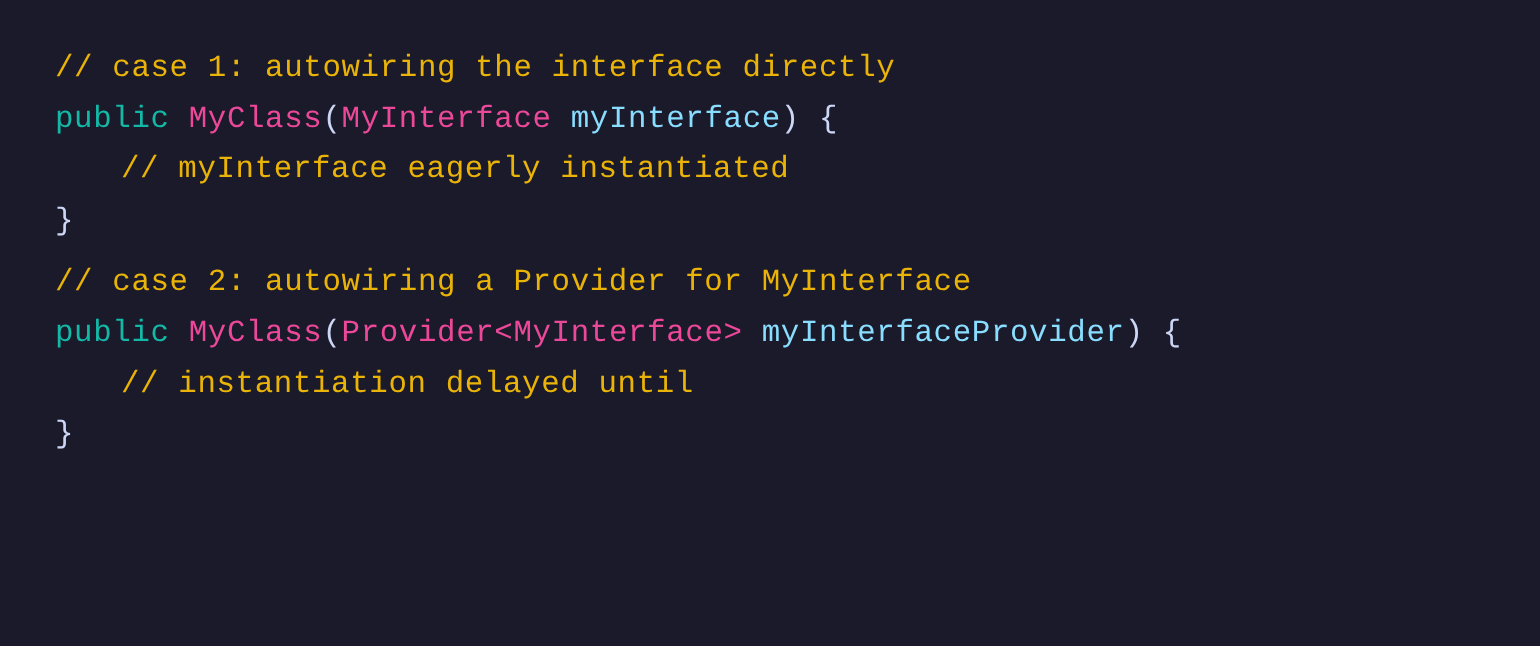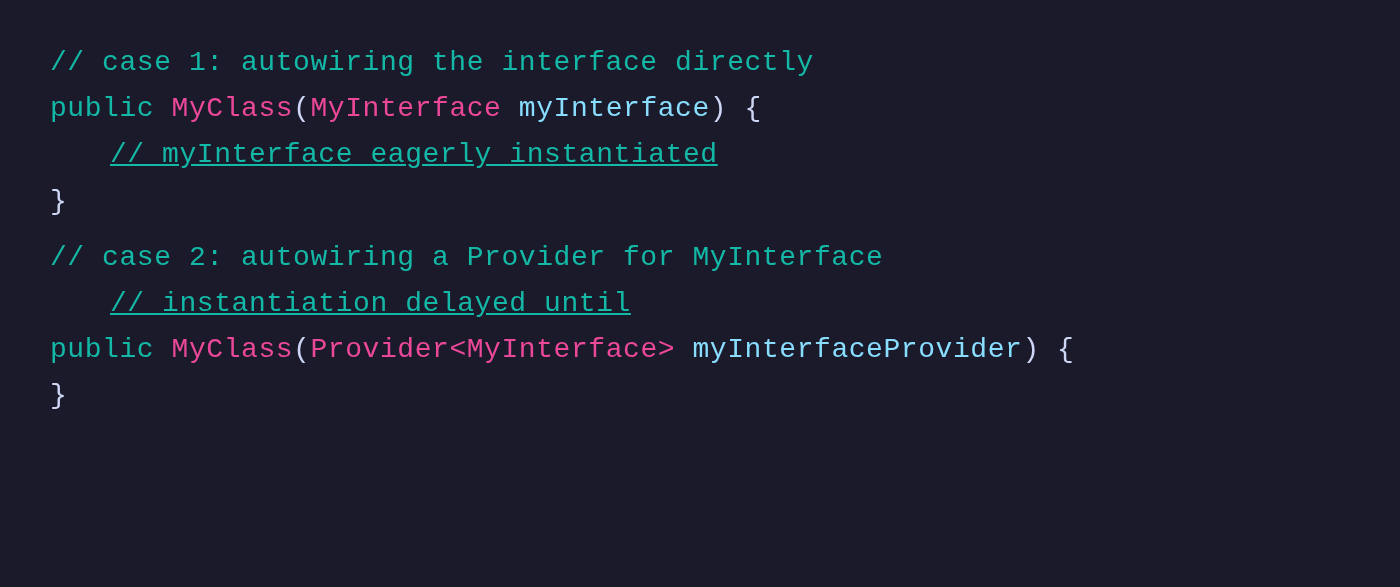--- a/index.html
+++ b/index.html
@@ -30,42 +30,41 @@
     }
 
     .code-section {
       margin-bottom: 10px;
     }
 
     .code-section + .code-section {
     }
 
     .comment {
-      color: #14b8a6;
+      color: #eab308;
     }
 
     .keyword {
       color: #14b8a6;
     }
 
     .class-name {
       color: #ec4899;
     }
 
     .param-name {
       color: #89ddff;
     }
 
     .punctuation {
       color: #cdd6f4;
     }
 
     .indent {
       padding-left: 60px;
-      text-decoration: underline;
     }
 
     .line {
       display: block;
       white-space: pre;
     }
   </style>
 </head>
 <body>
 
@@ -73,18 +72,18 @@
 
   <div class="code-section">
     <span class="line comment">// case 1: autowiring the interface directly</span>
     <span class="line"><span class="keyword">public</span> <span class="class-name">MyClass</span><span class="punctuation">(</span><span class="class-name">MyInterface</span> <span class="param-name">myInterface</span><span class="punctuation">) {</span></span>
     <span class="line indent comment">// myInterface eagerly instantiated</span>
     <span class="line punctuation">}</span>
   </div>
 
   <div class="code-section">
     <span class="line comment">// case 2: autowiring a Provider for MyInterface</span>
+    <span class="line"><span class="keyword">public</span> <span class="class-name">MyClass</span><span class="punctuation">(</span><span class="class-name">Provider&lt;MyInterface&gt;</span> <span class="param-name">myInterfaceProvider</span><span class="punctuation">) {</span></span>
     <span class="line indent comment">// instantiation delayed until</span>
-    <span class="line"><span class="keyword">public</span> <span class="class-name">MyClass</span><span class="punctuation">(</span><span class="class-name">Provider&lt;MyInterface&gt;</span> <span class="param-name">myInterfaceProvider</span><span class="punctuation">) {</span></span>
     <span class="line punctuation">}</span>
   </div>
 
 </div>
 
 </body></html>

